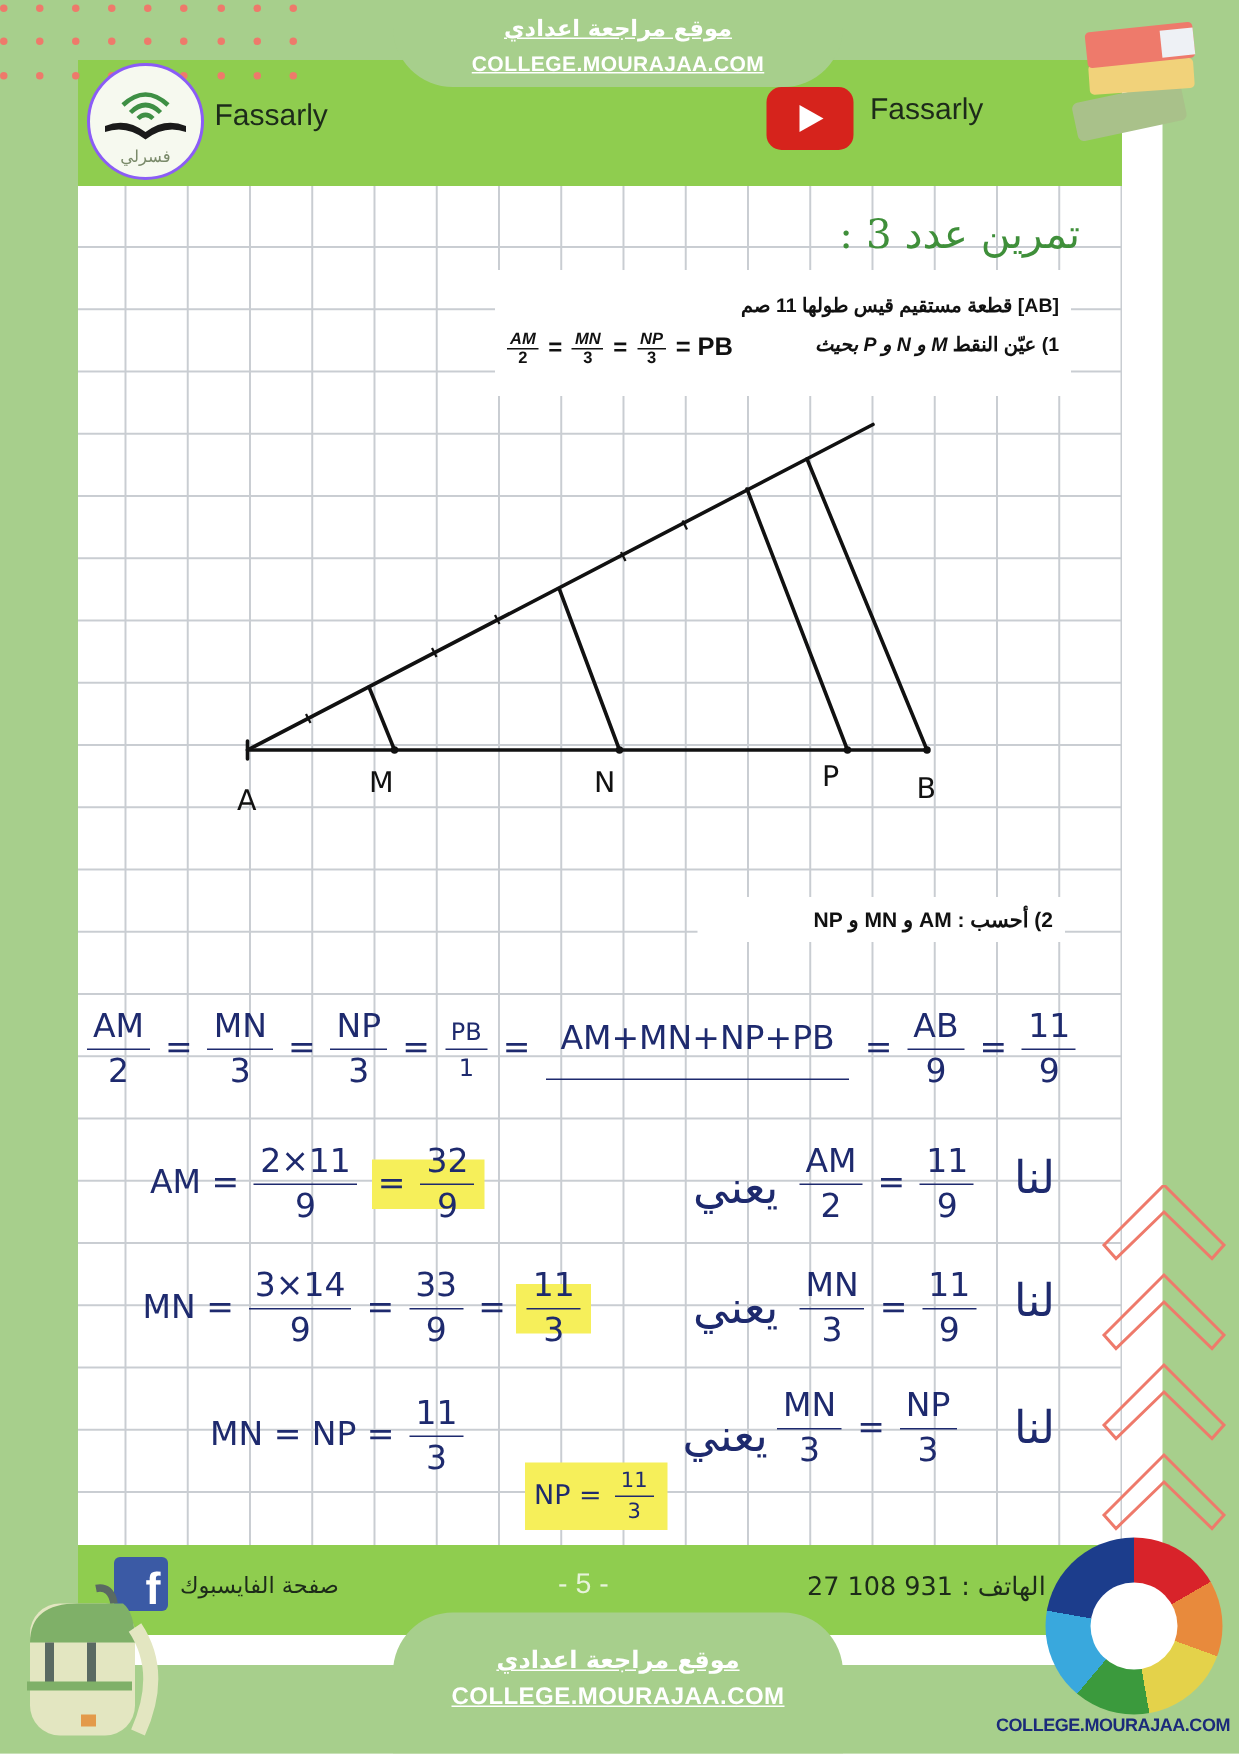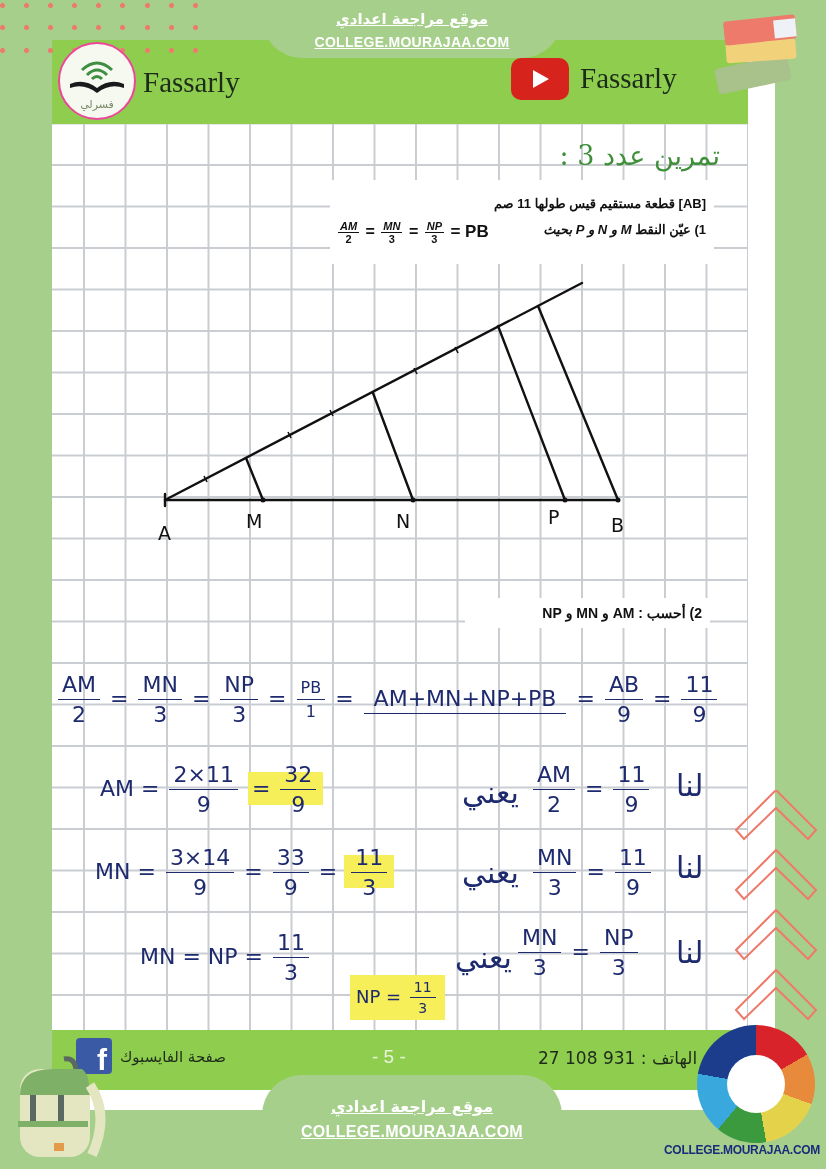--- a/index.html
+++ b/index.html
@@ -26,25 +26,25 @@
     background-position:31px 40px;
   }
 
   
   #header {
     position:absolute; left:52px; top:40px; width:696px; height:84px;
     background:#8fcd4f;
   }
   .logo-circle {
     position:absolute; left:58px; top:42px; width:74px; height:74px;
-    border-radius:50%; background:#f6f9ef; border:2px solid #ec4899;
+    border-radius:50%; background:#f6f9ef; border:2px solid #8b5cf6;
   }
   .brand {
-    position:absolute; font-family:Liberation Serif, serif;
-    font-size:29px; color:#1d2b1a;
+    position:absolute; font-family:Liberation Sans, sans-serif;
+    font-size:20px; color:#1d2b1a;
   }
   .yt-btn {
     position:absolute; left:511px; top:58px; width:58px; height:42px;
     background:#d6231c; border-radius:10px;
   }
   .yt-btn:after {
     content:""; position:absolute; left:22px; top:12px;
     border-left:16px solid #fff; border-top:9px solid transparent; border-bottom:9px solid transparent;
   }
 
@@ -234,21 +234,21 @@
 
 <div class="hw" style="left:55px;top:672px;font-size:22px;">
   <span class="hfrac"><span class="n">AM</span><span class="d">2</span></span>
   <span>=</span>
   <span class="hfrac"><span class="n">MN</span><span class="d">3</span></span>
   <span>=</span>
   <span class="hfrac"><span class="n">NP</span><span class="d">3</span></span>
   <span>=</span>
   <span class="hfrac" style="font-size:16px"><span class="n">PB</span><span class="d">1</span></span>
   <span>=</span>
-  <span class="hfrac"><span class="n" style="padding:0 10px 2px">AM+MN+NP+PB</span></span>
+  <span class="hfrac"><span class="n" style="padding:0 10px 14px">AM+MN+NP+PB</span></span>
   <span>=</span>
   <span class="hfrac"><span class="n">AB</span><span class="d">9</span></span>
   <span>=</span>
   <span class="hfrac"><span class="n">11</span><span class="d">9</span></span>
 </div>
 
 <div class="hw" style="left:100px;top:762px;font-size:22px;">
   <span>AM =</span>
   <span class="hfrac"><span class="n">2×11</span><span class="d">9</span></span>
   <span class="hl"><span>=</span>

